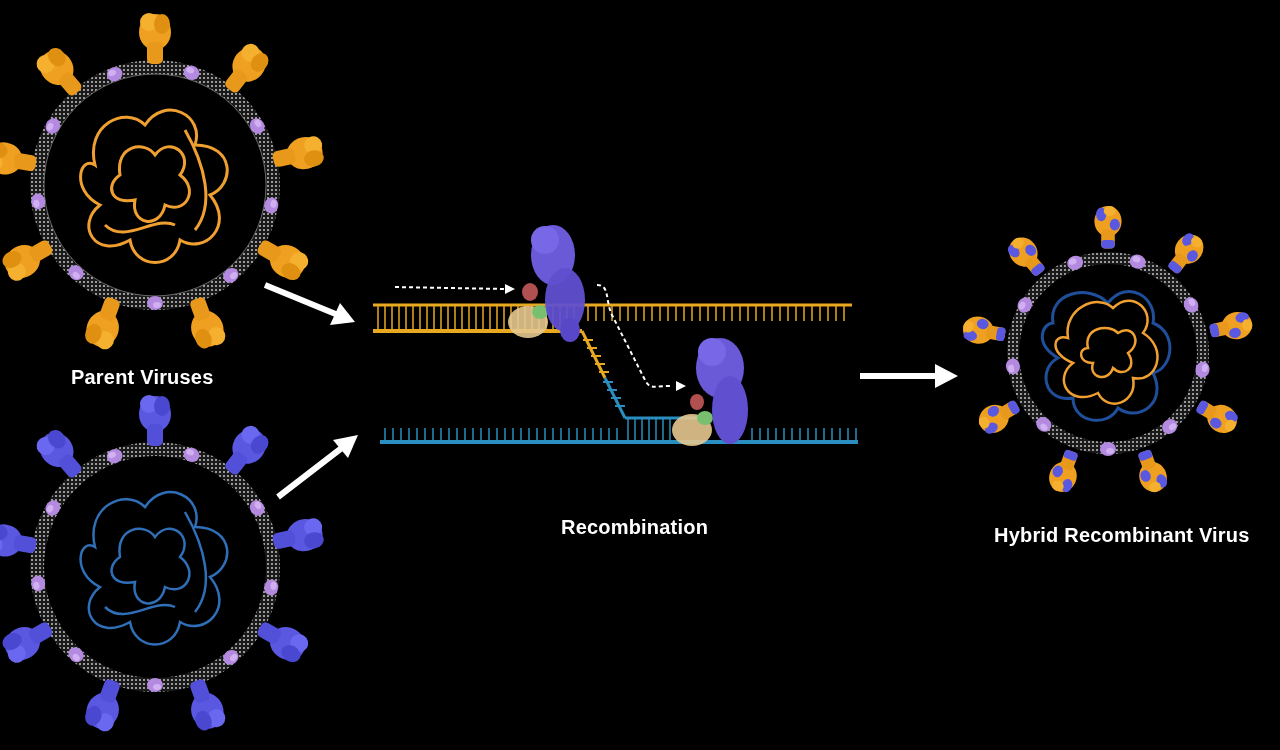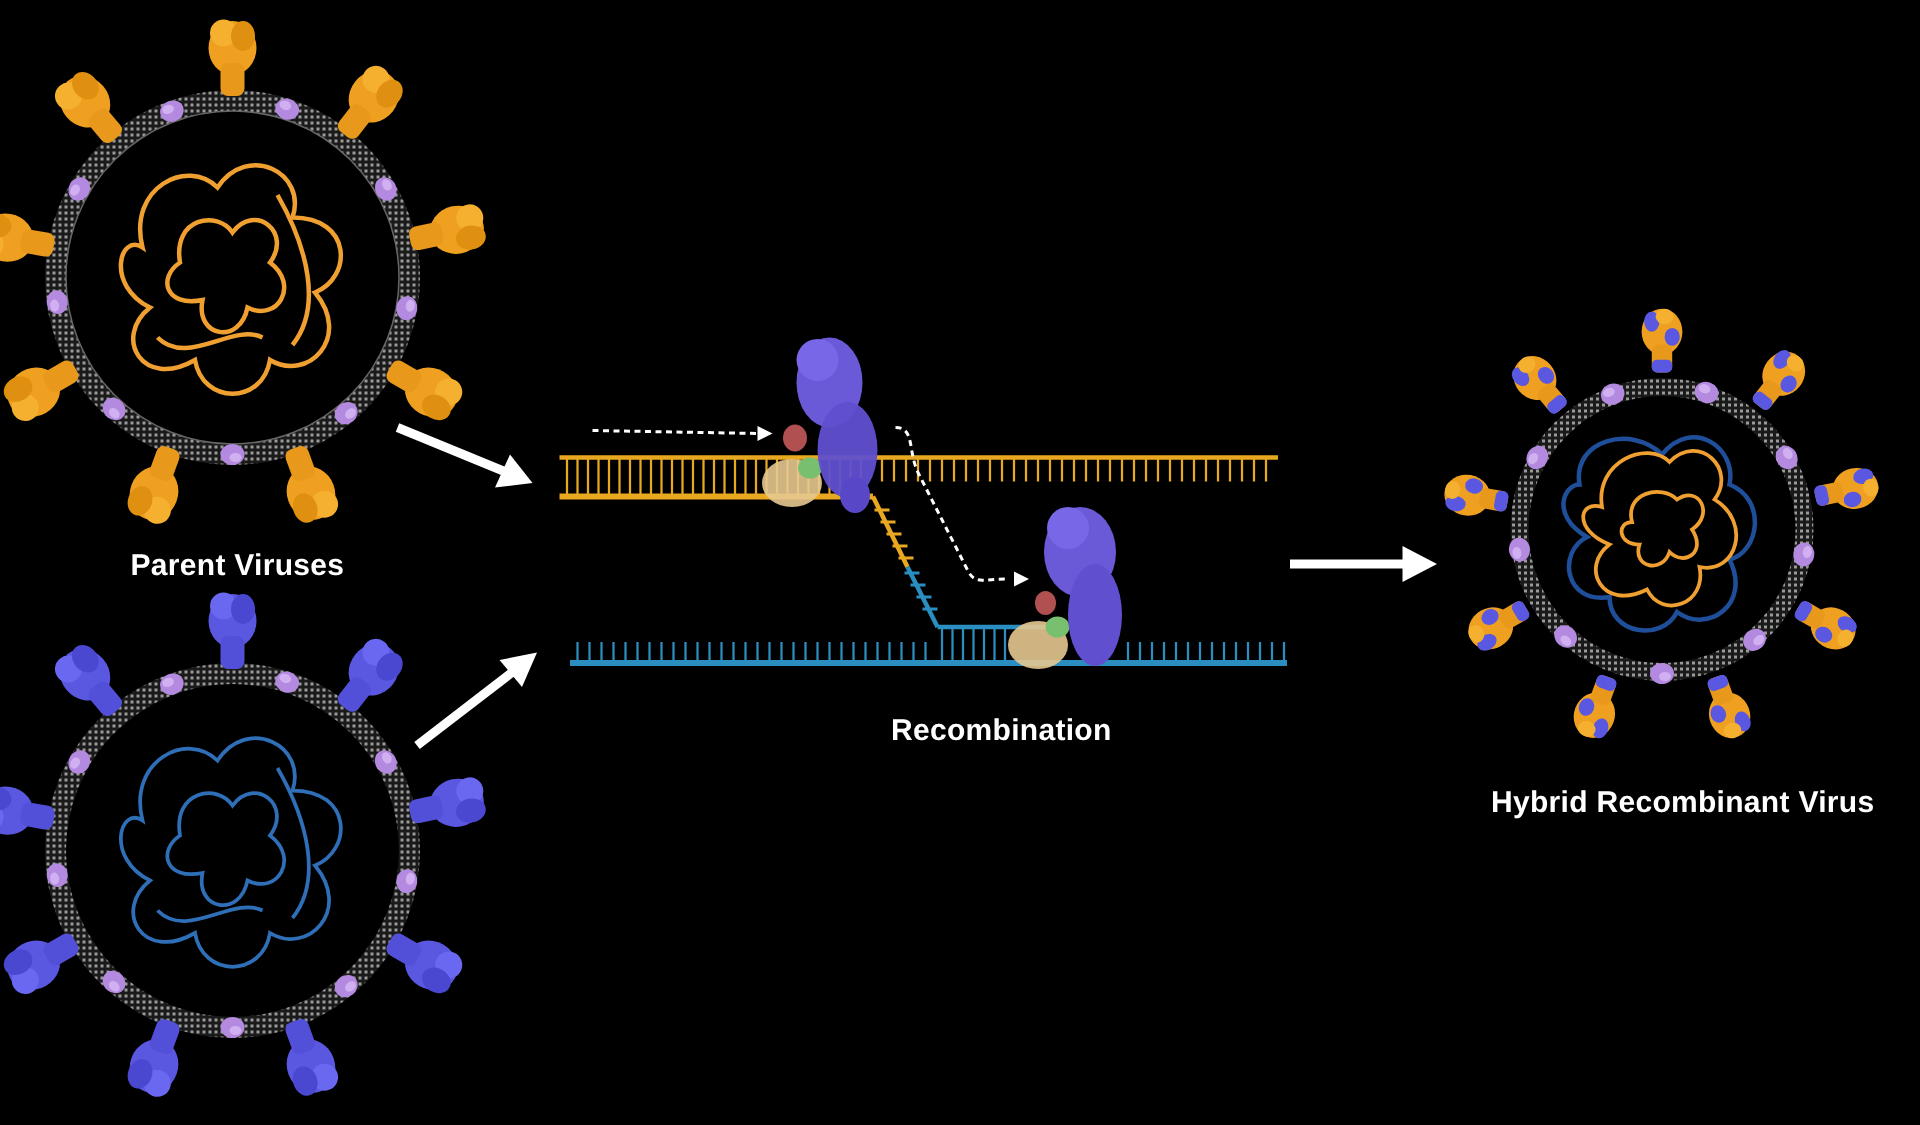--- a/index.html
+++ b/index.html
@@ -185,15 +185,15 @@
     <use href="#mprot" transform="rotate(100) translate(0,-96)"></use>
     <use href="#mprot" transform="rotate(140) translate(0,-96)"></use>
     <use href="#mprot" transform="rotate(180) translate(0,-96)"></use>
     <use href="#mprot" transform="rotate(222) translate(0,-96)"></use>
     <use href="#mprot" transform="rotate(262) translate(0,-96)"></use>
     <use href="#mprot" transform="rotate(300) translate(0,-96)"></use>
     <use href="#mprot" transform="rotate(340) translate(0,-96)"></use>
   </g>
 </svg>
 
-<div class="label" style="left:87px; top:366px;">Parent Viruses</div>
-<div class="label" style="left:561px; top:476px;margin-left:33px;">Recombination</div>
+<div class="label" style="left:71px; top:366px;">Parent Viruses</div>
+<div class="label" style="left:561px; top:516px;">Recombination</div>
 <div class="label" style="left:994px; top:524px;">Hybrid Recombinant Virus</div>
 
 </body></html>

